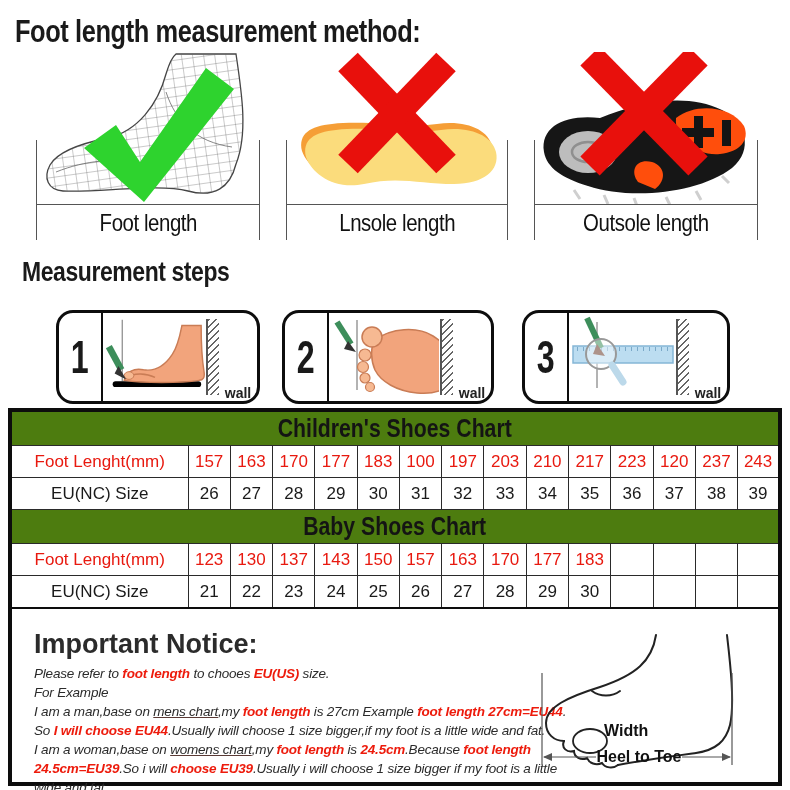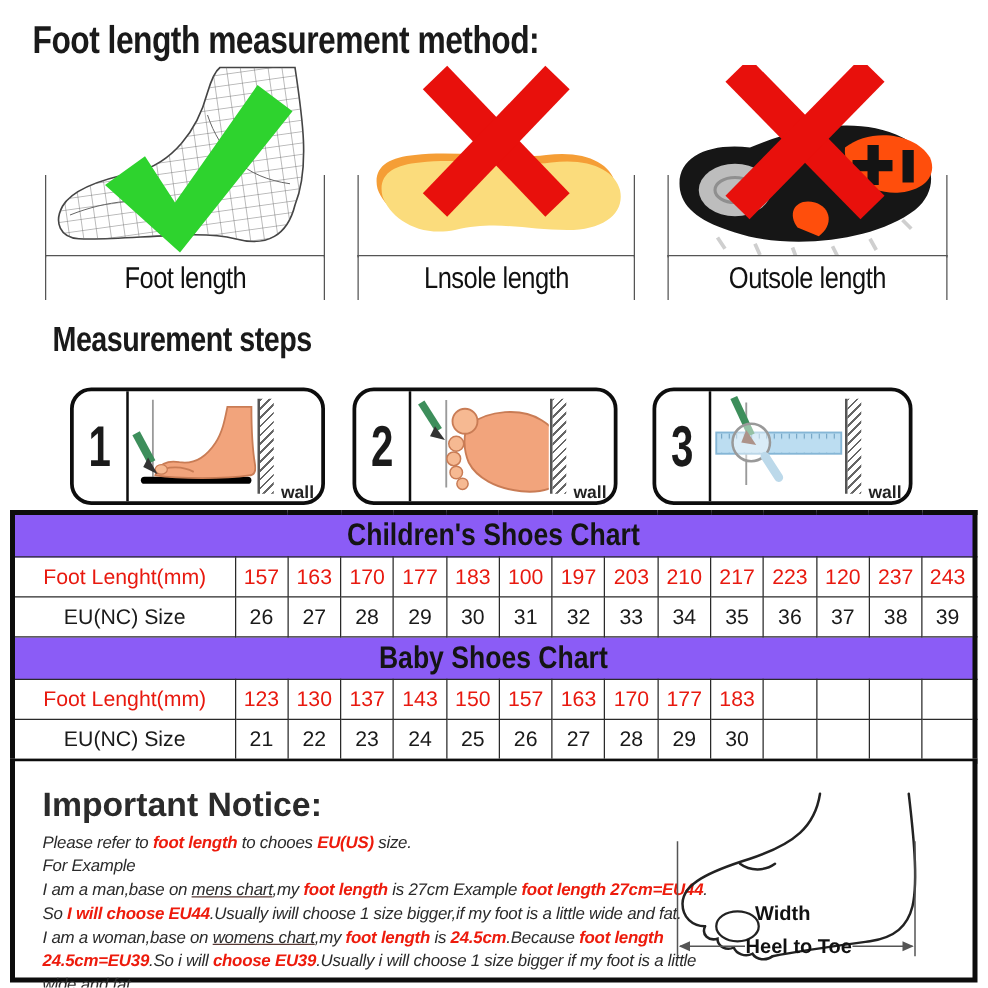--- a/index.html
+++ b/index.html
@@ -4,22 +4,22 @@
 <style>
   html,body{margin:0;padding:0;}
   body{
     width:790px;height:790px;position:relative;background:#fff;
     font-family:"Liberation Sans", sans-serif;color:#1a1a1a;overflow:hidden;
   }
   .cond{display:inline-block;transform:scaleX(.82);transform-origin:left center;white-space:nowrap;}
   .cond-c{display:inline-block;transform:scaleX(.85);transform-origin:center;white-space:nowrap;}
 
   
-  .main-title{position:absolute;left:26px;top:14px;font-size:31px;font-weight:800;letter-spacing:-.5px;}
-  .steps-title{position:absolute;left:22px;top:256px;font-size:28px;font-weight:800;letter-spacing:-.5px;margin-left:20px;}
+  .main-title{position:absolute;left:15px;top:14px;font-size:31px;font-weight:800;letter-spacing:-.5px;}
+  .steps-title{position:absolute;left:22px;top:256px;font-size:28px;font-weight:800;letter-spacing:-.5px;}
 
   
   .fig{position:absolute;top:52px;height:188px;}
   .fig svg.art{position:absolute;left:0;top:0;width:100%;height:152px;}
   .fig .side-line{position:absolute;width:1px;background:#555;top:88px;height:66px;}
   .fig .label-box{
     position:absolute;left:0;right:0;top:152px;height:35px;
     border-top:1px solid #555;border-left:1px solid #555;border-right:1px solid #555;
     display:flex;align-items:center;justify-content:center;
     font-size:24px;font-weight:500;letter-spacing:-.5px;color:#111;
@@ -49,21 +49,21 @@
     position:absolute;right:1px;top:0;bottom:0;width:36px;
     display:flex;align-items:flex-end;justify-content:center;
     font-size:14px;font-weight:700;color:#222;
   }
 
   
   .chart-wrap{position:absolute;left:8px;right:8px;top:408px;}
   table.sizes{width:100%;border-collapse:collapse;table-layout:fixed;border:4px solid #0d0d0d;}
   table.sizes td{border:1px solid #2a2a2a;text-align:center;padding:0;}
   col.c-label{width:178px;}
-  tr.band td{background:#8b5cf6;height:33px;font-size:25px;font-weight:800;color:#141414;}
+  tr.band td{background:#4d7c0f;height:33px;font-size:25px;font-weight:800;color:#141414;}
   tr.vals td{height:31px;font-size:17px;font-weight:400;}
   tr.foot-row td{color:#e8190f;}
   td.rowhead{font-size:17px;font-weight:700;}
   tr.foot-row td.rowhead{color:#e8190f;}
 
   
   .notice{
     position:absolute;left:8px;right:8px;top:607px;bottom:4px;
     border:4px solid #0d0d0d;border-top:2px solid #0d0d0d;background:#fff;
   }

